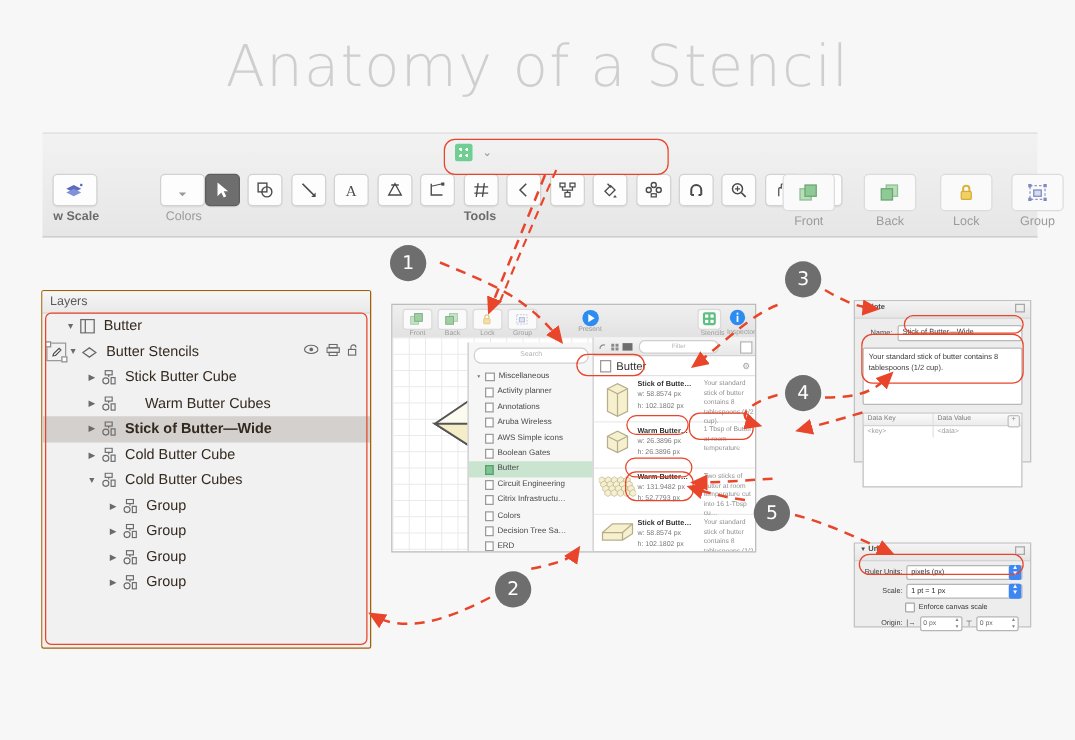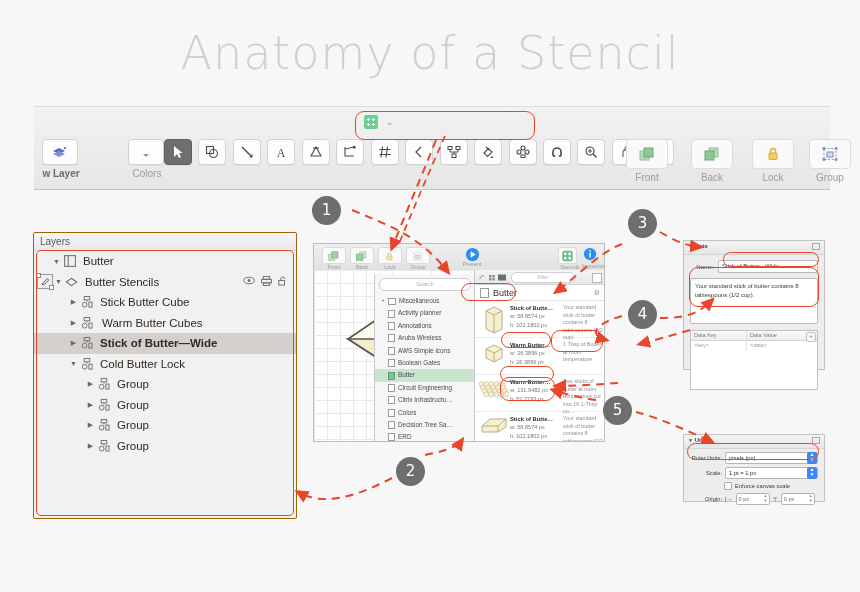--- a/index.html
+++ b/index.html
@@ -178,21 +178,21 @@
   </div>
 
   <div class="tbgroup" style="left:8px;">
     <div class="btn wide">
       <svg width="18" height="14" viewBox="0 0 18 14">
         <path d="M2 6 L8 3 L14 6 L8 9 Z" fill="#5b6bbf"></path>
         <path d="M2 9 L8 6 L14 9 L8 12 Z" fill="#8391d6"></path>
         <path d="M13 3h2M14 2v2" stroke="#5b6bbf" stroke-width="1.3"></path>
       </svg>
     </div>
-    <div class="lbl">w Layer</div>
+    <div class="lbl">w Scale</div>
   </div>
 
   <div class="tbgroup" style="left:94px;">
     <div class="btn wide">
       <svg width="10" height="12" viewBox="0 0 10 12">
         <path d="M2 8 L5 11 L8 8 Z" fill="#9a9a9a"></path>
       </svg>
     </div>
     <div class="lbl dim">Colors</div>
   </div>
@@ -285,20 +285,21 @@
         <svg width="14" height="14" viewBox="0 0 14 14">
             <path d="M4 12 V6 a1 1 0 0 1 2 0 V3 a1 1 0 0 1 2 0 V6 a1 1 0 0 1 2 0 V8 a1 1 0 0 1 1.5 .5 V11" fill="none" stroke="#4a4a4a" stroke-width="1"></path>
           </svg>
       </span>
       <span class="btn">
         <svg width="14" height="14" viewBox="0 0 14 14">
             <path d="M5 12 V4 a1.2 1.2 0 0 1 2.4 0 V8 h2 a1.5 1.5 0 0 1 1.5 1.5 V12" fill="none" stroke="#4a4a4a" stroke-width="1"></path>
           </svg>
       </span>
     </div>
+    <div class="lbl" style="width:100%;text-align:center;">Tools</div>
   </div>
 
   <div class="tbgroup" style="left:592px;">
     <div class="bigbtn">
       <svg width="18" height="16" viewBox="0 0 18 16">
           <rect x="2" y="5" width="9" height="9" fill="#b7ddb9" stroke="#8ec092"></rect>
           <rect x="6" y="2" width="9" height="9" fill="#8fc996" stroke="#6aa573"></rect>
         </svg>
     </div>
     <div class="lbl dim">Front</div>
@@ -398,49 +399,63 @@
         <span class="lspace" style="width: 17px;"></span>
         <span class="tw">▶</span>
         <span class="licon">
           <svg width="13" height="12" viewBox="0 0 14 13">
             <rect x="4.5" y="0.6" width="6" height="3.6" fill="none" stroke="#6a6a6a" stroke-width="1"></rect>
             <circle cx="5" cy="9.4" r="2.6" fill="none" stroke="#6a6a6a" stroke-width="1"></circle>
             <rect x="9.6" y="6.6" width="3.4" height="5.4" fill="none" stroke="#6a6a6a" stroke-width="1"></rect>
             <path d="M7.5 4.2 V6" stroke="#6a6a6a" stroke-width="1"></path>
           </svg>
         </span>
-        <span style="margin-left: 8px;">Warm Butter Cubes</span>
+        <span style="margin-left: 22px;">Warm Butter Cubes</span>
       </div>
       <div class="lrow sel">
         <span class="lspace" style="width: 17px;"></span>
         <span class="lspace" style="width: 17px;"></span>
         <span class="tw">▶</span>
         <span class="licon">
           <svg width="13" height="12" viewBox="0 0 14 13">
             <rect x="4.5" y="0.6" width="6" height="3.6" fill="none" stroke="#6a6a6a" stroke-width="1"></rect>
             <circle cx="5" cy="9.4" r="2.6" fill="none" stroke="#6a6a6a" stroke-width="1"></circle>
             <rect x="9.6" y="6.6" width="3.4" height="5.4" fill="none" stroke="#6a6a6a" stroke-width="1"></rect>
             <path d="M7.5 4.2 V6" stroke="#6a6a6a" stroke-width="1"></path>
           </svg>
         </span>
         <span style="margin-left: 6px;">Stick of Butter—Wide</span>
       </div>
       <div class="lrow">
         <span class="lspace" style="width: 17px;"></span>
         <span class="lspace" style="width: 17px;"></span>
-        <span class="tw">▼</span>
+        <span class="tw">▶</span>
         <span class="licon">
           <svg width="13" height="12" viewBox="0 0 14 13">
             <rect x="4.5" y="0.6" width="6" height="3.6" fill="none" stroke="#6a6a6a" stroke-width="1"></rect>
             <circle cx="5" cy="9.4" r="2.6" fill="none" stroke="#6a6a6a" stroke-width="1"></circle>
             <rect x="9.6" y="6.6" width="3.4" height="5.4" fill="none" stroke="#6a6a6a" stroke-width="1"></rect>
             <path d="M7.5 4.2 V6" stroke="#6a6a6a" stroke-width="1"></path>
           </svg>
         </span>
-        <span style="margin-left: 6px;">Cold Butter Lock</span>
+        <span style="margin-left: 6px;">Cold Butter Cube</span>
+      </div>
+      <div class="lrow">
+        <span class="lspace" style="width: 17px;"></span>
+        <span class="lspace" style="width: 17px;"></span>
+        <span class="tw">▼</span>
+        <span class="licon">
+          <svg width="13" height="12" viewBox="0 0 14 13">
+            <rect x="4.5" y="0.6" width="6" height="3.6" fill="none" stroke="#6a6a6a" stroke-width="1"></rect>
+            <circle cx="5" cy="9.4" r="2.6" fill="none" stroke="#6a6a6a" stroke-width="1"></circle>
+            <rect x="9.6" y="6.6" width="3.4" height="5.4" fill="none" stroke="#6a6a6a" stroke-width="1"></rect>
+            <path d="M7.5 4.2 V6" stroke="#6a6a6a" stroke-width="1"></path>
+          </svg>
+        </span>
+        <span style="margin-left: 6px;">Cold Butter Cubes</span>
       </div>
       <div class="lrow">
         <span class="lspace" style="width: 17px;"></span>
         <span class="lspace" style="width: 34px;"></span>
         <span class="tw">▶</span>
         <span class="licon">
           <svg width="13" height="12" viewBox="0 0 14 13">
             <rect x="4.5" y="0.6" width="6" height="3.6" fill="none" stroke="#6a6a6a" stroke-width="1"></rect>
             <circle cx="5" cy="9.4" r="2.6" fill="none" stroke="#6a6a6a" stroke-width="1"></circle>
             <rect x="9.6" y="6.6" width="3.4" height="5.4" fill="none" stroke="#6a6a6a" stroke-width="1"></rect>

